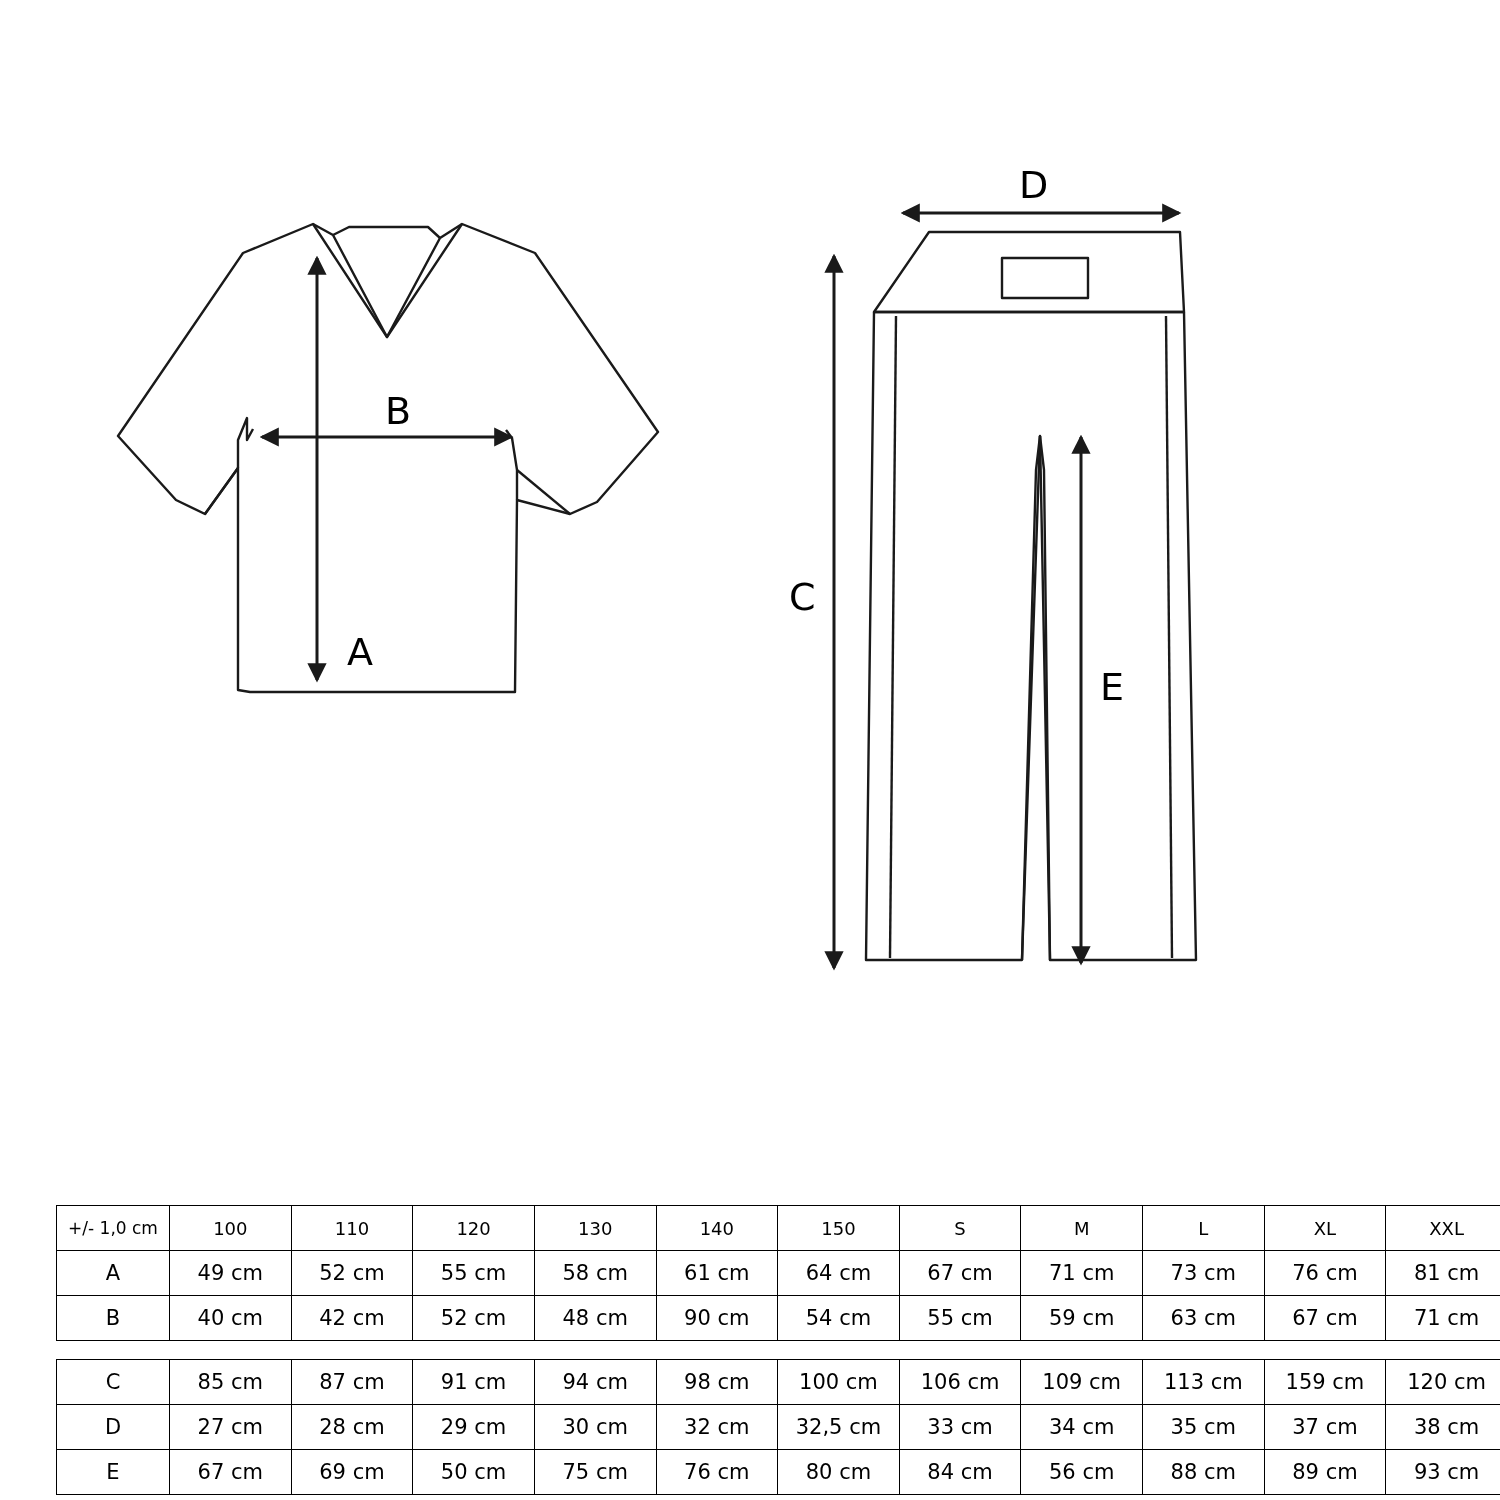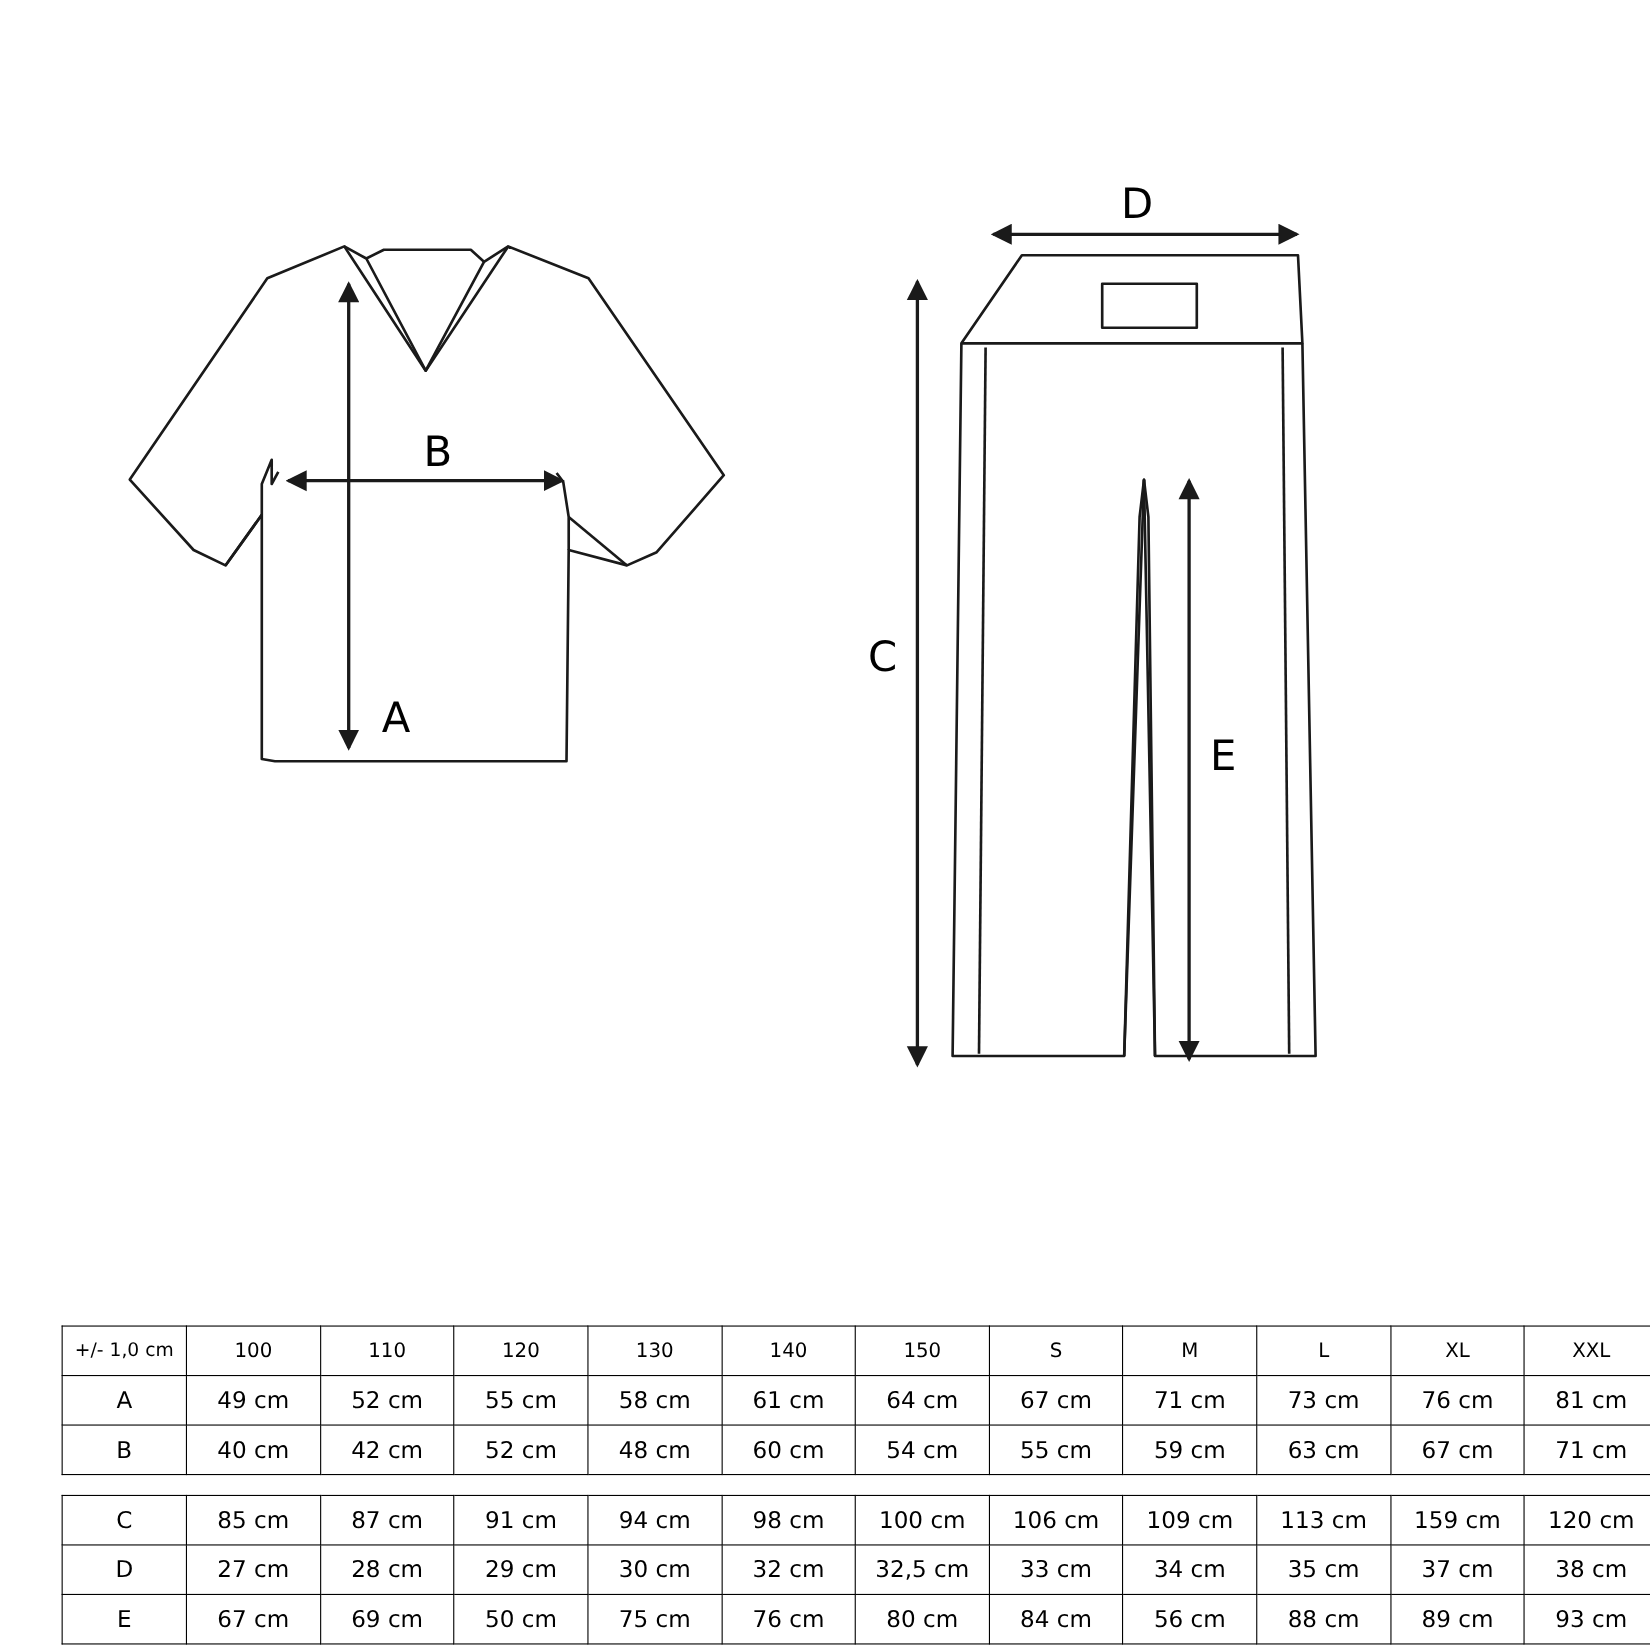--- a/index.html
+++ b/index.html
@@ -204,21 +204,21 @@
           <td>73 cm</td>
           <td>76 cm</td>
           <td>81 cm</td>
         </tr>
         <tr>
           <td class="rowhead">B</td>
           <td>40 cm</td>
           <td>42 cm</td>
           <td>52 cm</td>
           <td>48 cm</td>
-          <td>60 cm</td>
+          <td>90 cm</td>
           <td>54 cm</td>
           <td>55 cm</td>
           <td>59 cm</td>
           <td>63 cm</td>
           <td>67 cm</td>
           <td>71 cm</td>
         </tr>
       </tbody>
     </table>
 

